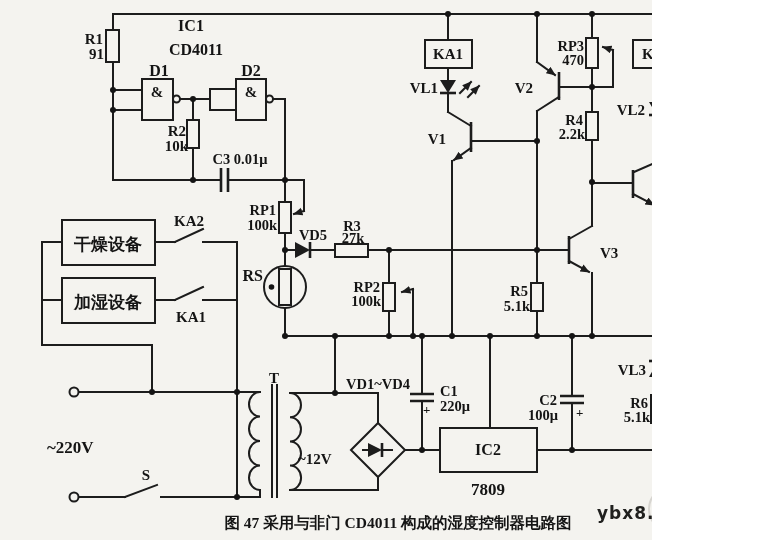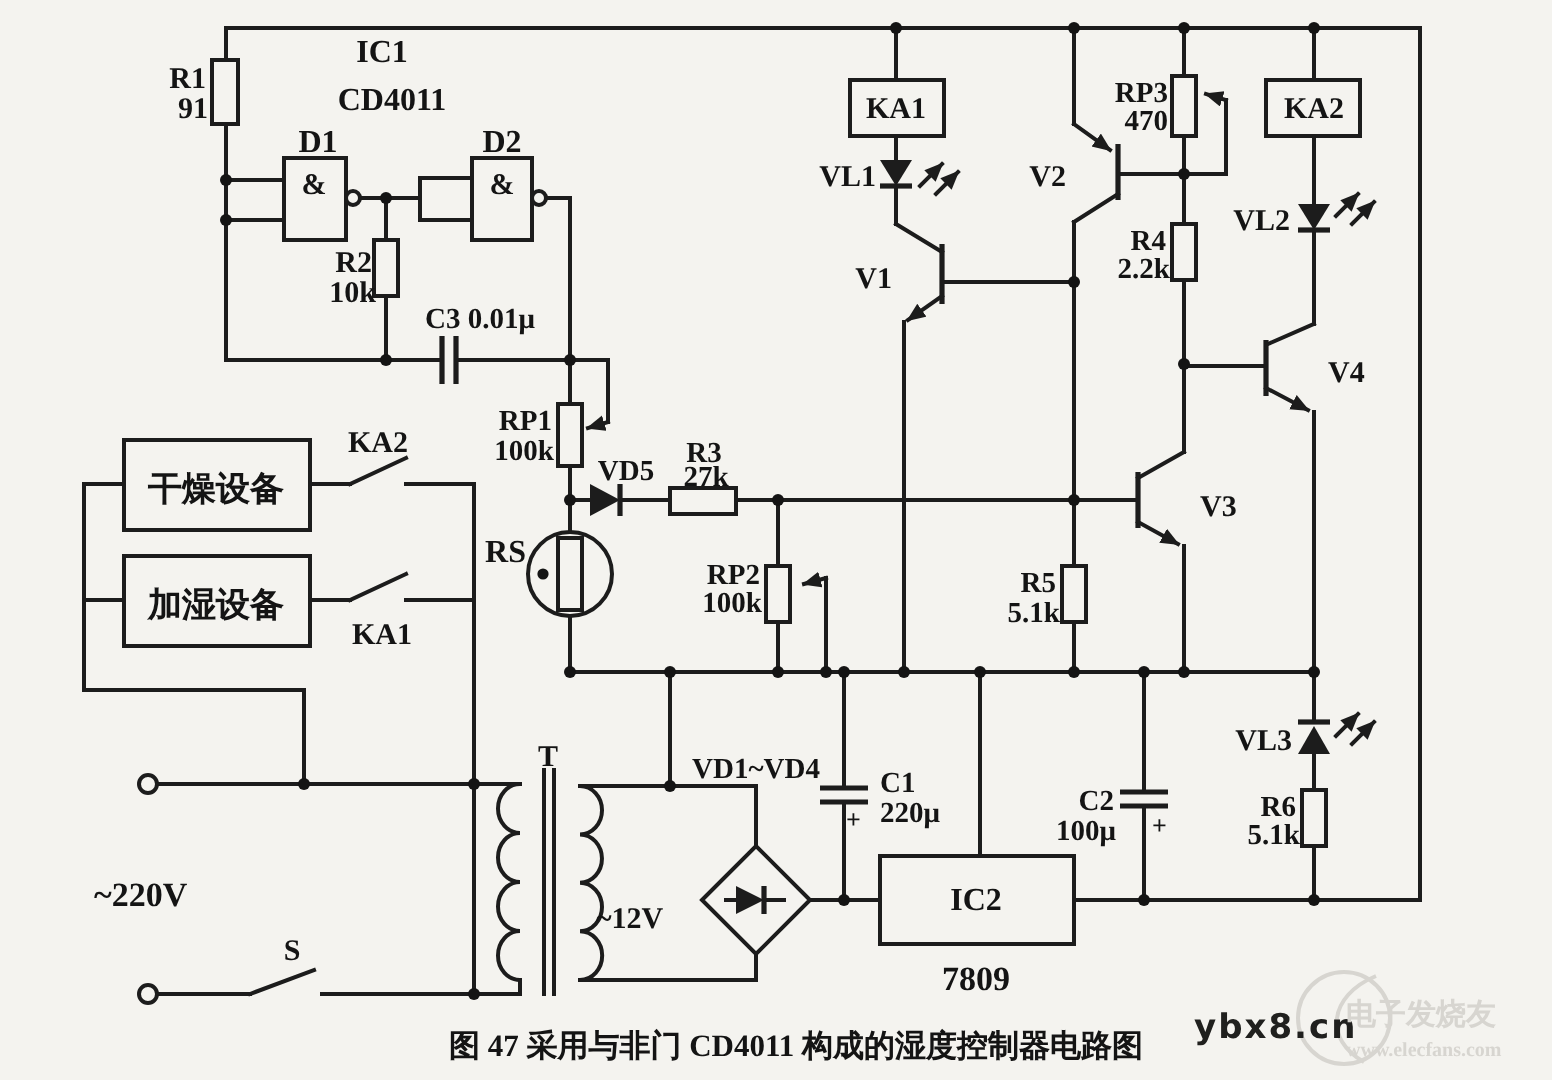--- a/index.html
+++ b/index.html
@@ -1,17 +1,17 @@
 <!DOCTYPE html>
 <html><head>
 <meta charset="utf-8">
 <style>
   html,body{margin:0;padding:0;}
   body{font-family:"Liberation Serif","DejaVu Serif",serif;}
-  .stage{position:relative;width:776px;height:540px;overflow:hidden;}
+  .stage{position:relative;width:652px;height:540px;overflow:hidden;}
   svg{display:block;}
   .wire{stroke:#1c1c1c;stroke-width:2;fill:none;stroke-linecap:square;}
   .thick{stroke:#1c1c1c;stroke-width:2.6;fill:none;stroke-linecap:butt;}
   .comp{stroke:#1c1c1c;stroke-width:2;fill:#f4f3ef;}
   .solid{fill:#1c1c1c;stroke:none;}
   .dot{fill:#141414;stroke:none;}
   .lbl{fill:#141414;font-weight:bold;font-family:"Liberation Serif","DejaVu Serif",serif;}
   .s13{font-size:13px;} .s14{font-size:14.5px;} .s15{font-size:15px;}
   .s16{font-size:16px;} .s17{font-size:17px;}
   .wm-dark{fill:#20201e;font-family:"DejaVu Sans",sans-serif;font-weight:bold;font-size:17px;letter-spacing:1px;}

